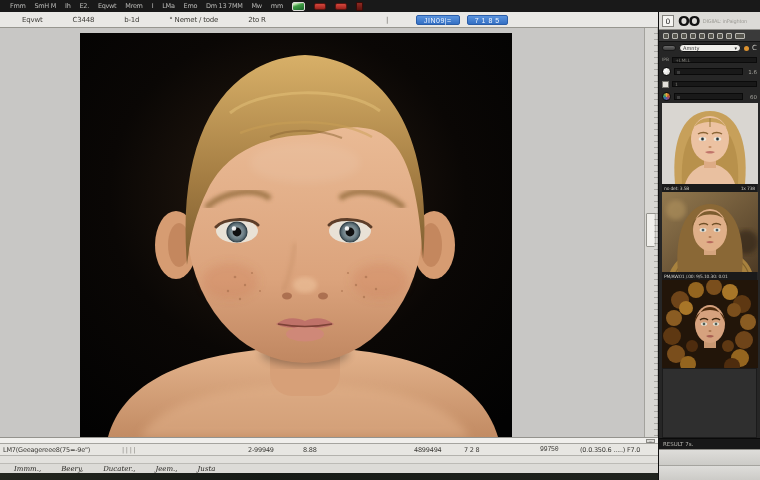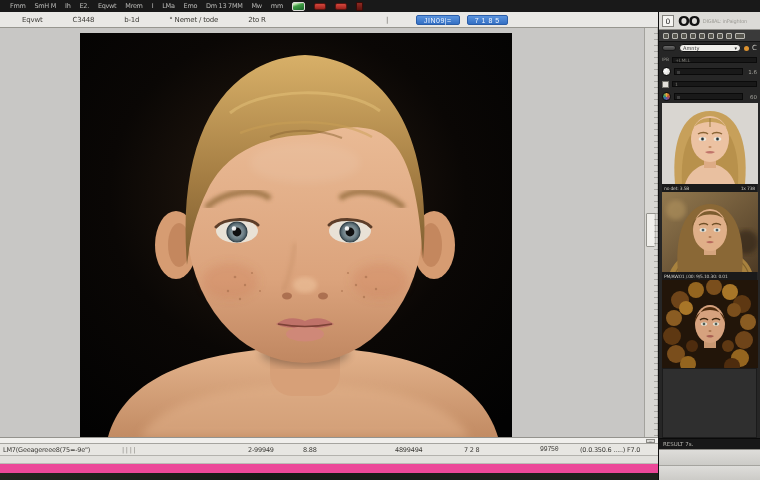--- a/index.html
+++ b/index.html
@@ -41,21 +41,21 @@
 
   
   .hscroll { position:absolute; left:0; top:437px; width:658px; height:7px; background:#f0efec;
     border-top:1px solid #94938e; border-bottom:1px solid #a5a49f; }
   .hcorner { position:absolute; right:3px; top:1px; width:9px; height:4px; border:1px solid #8a8984;
     background:#dcdbd7; font-size:4px; line-height:3px; color:#555; text-align:center; }
   .statusrow { position:absolute; left:0; top:444px; width:658px; height:12px; background:#e7e6e2;
     border-bottom:1px solid #b3b2ad; font-size:6.5px; color:#3a3935; }
   .statusrow span { position:absolute; top:2px; white-space:nowrap; letter-spacing:-0.2px; }
   .st0 { left:3px; } .st1 { left:122px; color:#86857f; letter-spacing:6px; }
-  .st2 { left:248px; } .st3 { left:303px; } .st4 { left:395px; }
+  .st2 { left:248px; } .st3 { left:303px; } .st4 { left:414px; }
   .st5 { left:464px; letter-spacing:2px; } .st6 { left:540px;font-family:Liberation Mono, monospace; } .st7 { left:580px; }
   .gaprow { position:absolute; left:0; top:456px; width:658px; height:8px; background:#e2e1dd;
     border-bottom:1px solid #bcbbb6; }
   .tabsrow { position:absolute; left:0; top:464px; width:658px; height:9px; background:#dcdbd7;
     display:flex; gap:20px; padding:0 14px; align-items:center;
     font-family:"DejaVu Serif", serif; font-style:italic; font-size:7px; color:#2a2925; }
   .darkstrip { position:absolute; left:0; top:473px; width:658px; height:7px;
     background:linear-gradient(90deg,#23261f,#161a16 40%,#20231e); }
 
   
@@ -261,20 +261,27 @@
     <span class="st0">LM7(Geeagereee8(75=-9e")</span>
     <span class="st1">| | | |</span>
     <span class="st2">2-99949</span>
     <span class="st3">8.88</span>
     <span class="st4">4899494</span>
     <span class="st5">7 2 8</span>
     <span class="st6">99750</span>
     <span class="st7">(0.0.350.6 .....)  F7.0</span>
   </div>
   <div class="gaprow"></div>
+  <div class="tabsrow">
+    <span>Immm.,</span>
+    <span>Beery,</span>
+    <span>Ducater.,</span>
+    <span>Jeem.,</span>
+    <span>Justa</span>
+  </div>
   <div class="darkstrip"></div>
 
   <div class="sidebar">
 
     <div class="sb-header">
       <span class="zoom-box">0</span>
       <span class="oo-logo">OO</span>
       <span class="sb-caption">DIGIIAL: inPaighton</span>
     </div>
 

